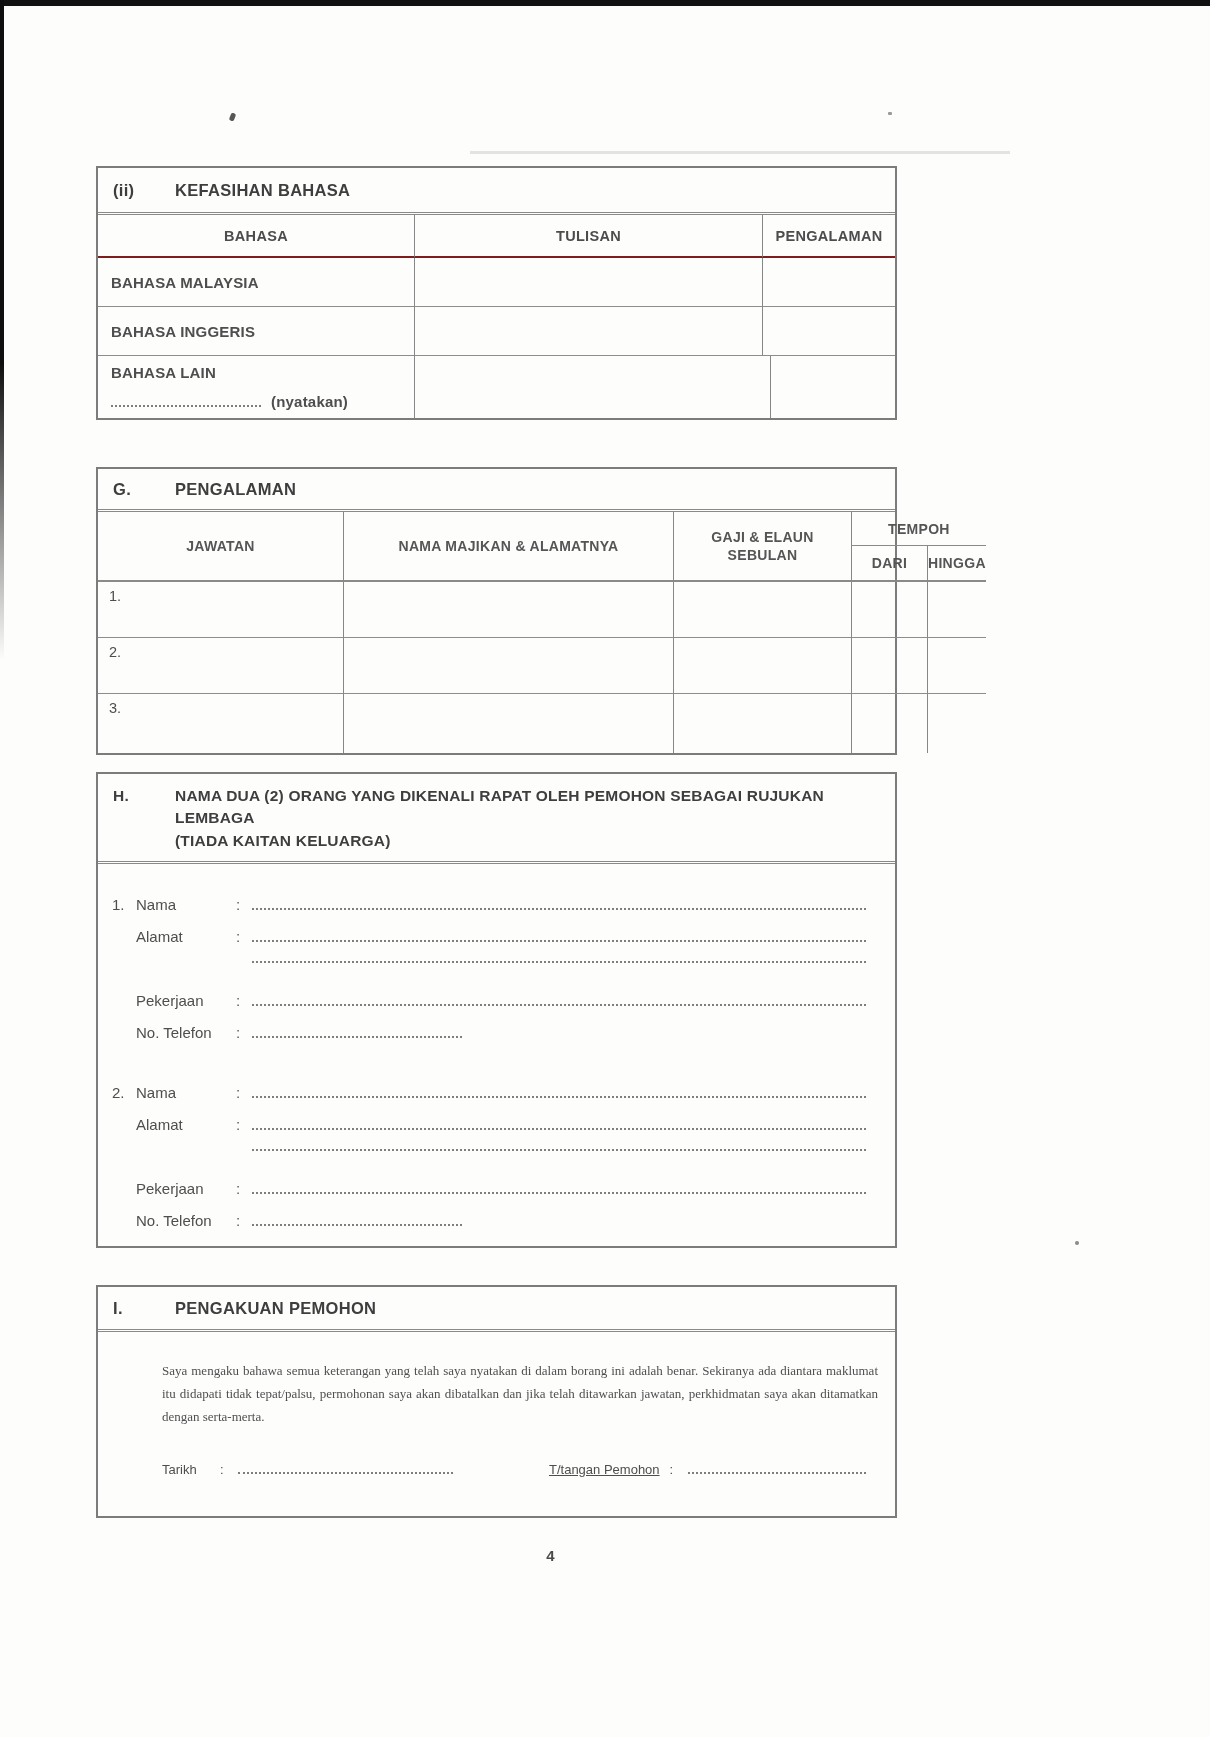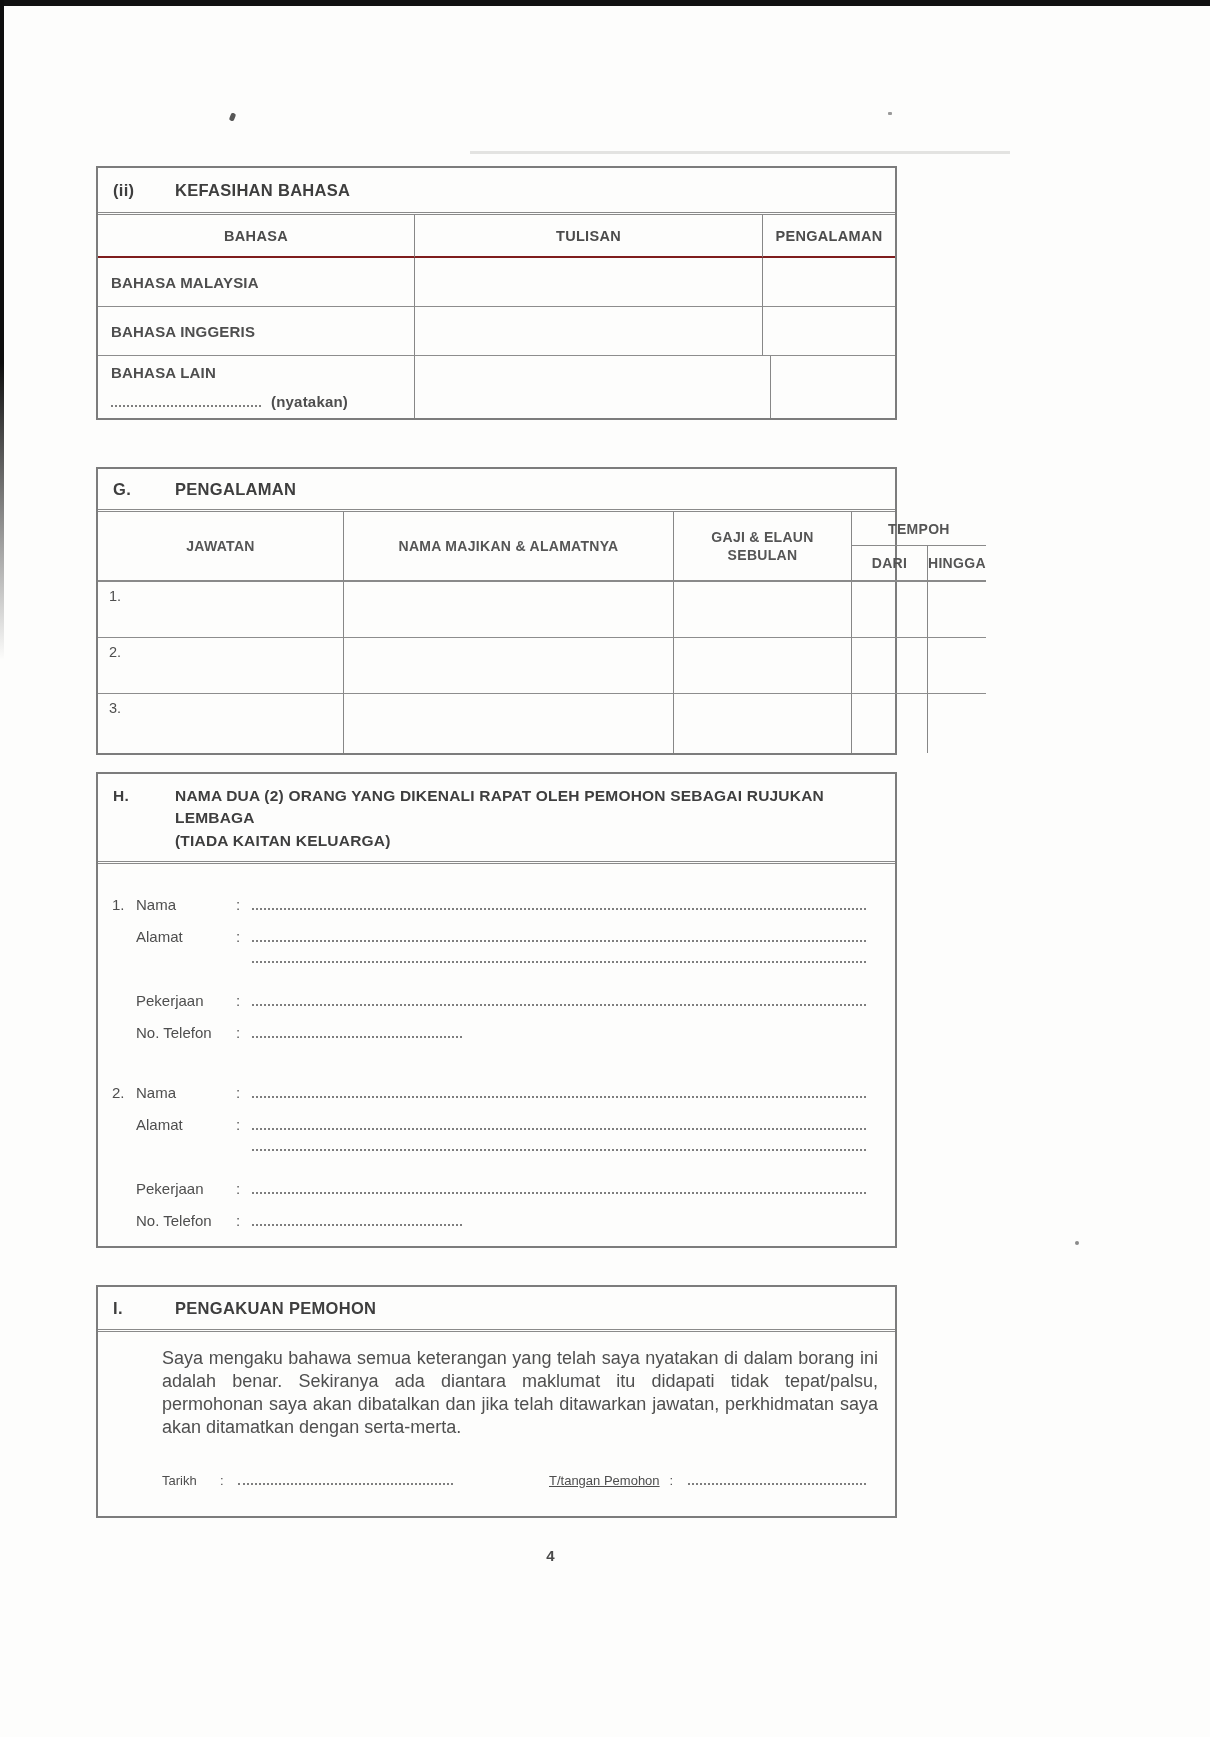--- a/index.html
+++ b/index.html
@@ -73,21 +73,21 @@
   .fr-num { width:24px; flex:0 0 24px; }
   .fr-label { width:100px; flex:0 0 100px; }
   .fr-colon { width:16px; flex:0 0 16px; color:#5a5a5a; }
   .w-long { width:614px; }
   .w-short { width:210px; }
   .entry-gap { height:28px; }
 
   
   .i-box { top:1285px; height:233px; }
   .i-box .sec-row { height:45px; }
-  .decl-par { margin:15px 17px 0 64px; text-align:justify; font-size:18px; line-height:23px; color:#4f4f4f; }
+  .decl-par { margin:27px 17px 0 64px; text-align:justify; font-size:13px; line-height:23px; color:#4f4f4f;font-family:Liberation Serif, serif; }
   .sig-row { display:flex; align-items:baseline; margin:34px 0 0 64px; font-size:13px; color:#4e4e4e; }
   .sig-label1 { width:58px; flex:0 0 58px; }
   .sig-colon { width:18px; flex:0 0 18px; }
   .sig-leader1 { width:215px; }
   .sig-spacer { width:96px; flex:0 0 96px; }
   .sig-label2 { margin-right:10px;text-decoration:underline; }
   .sig-leader2 { width:178px; }
 
   .page-num { position:absolute; top:1547px; left:96px; width:909px; text-align:center;
               font-size:15px; font-weight:bold; color:#4a4a4a; }

